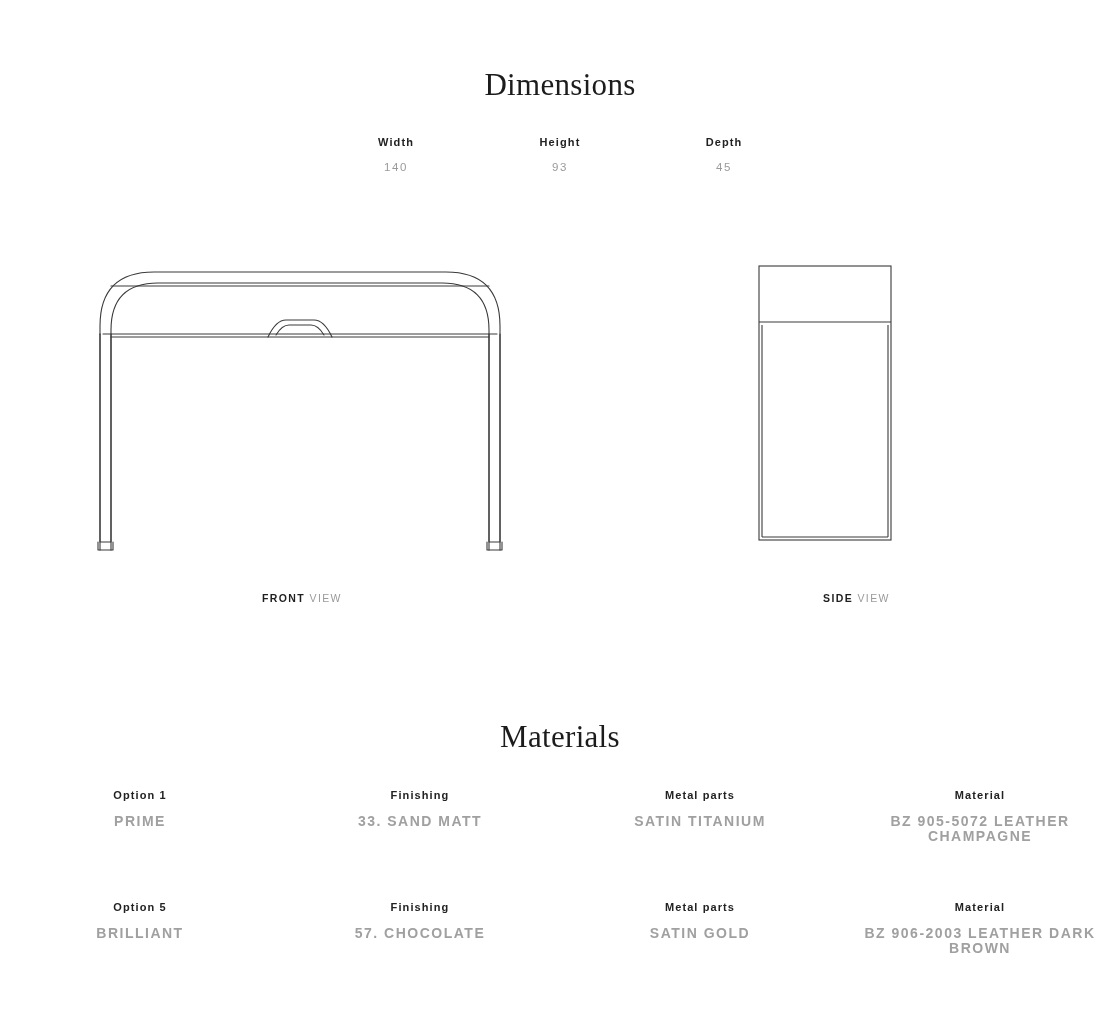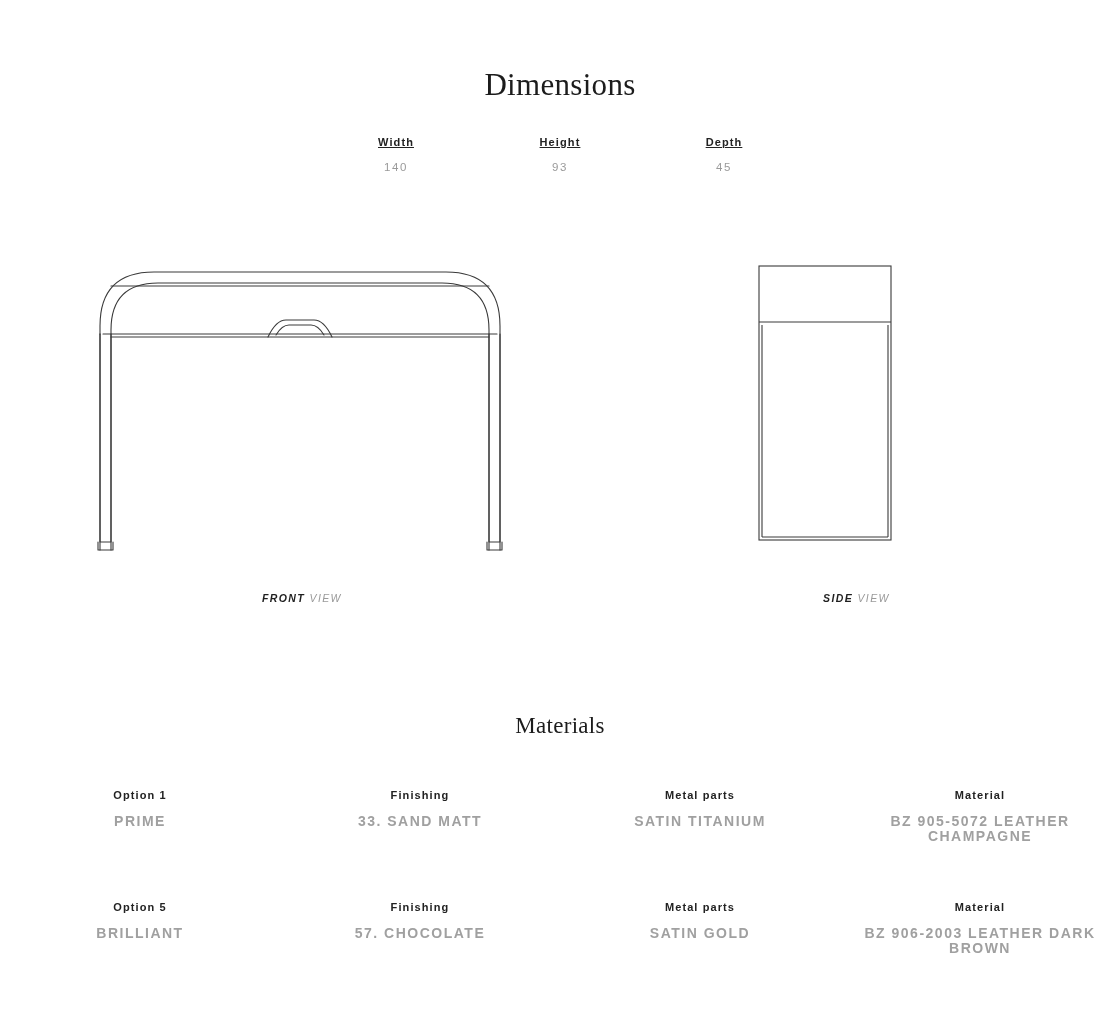--- a/index.html
+++ b/index.html
@@ -35,42 +35,41 @@
     top: 46px;
     left: 0;
     width: 1120px;
     font-size: 31px;
   }
   #materials-title {
     position: absolute;
     top: 698px;
     left: 0;
     width: 1120px;
-    font-size: 23px;
+    font-size: 31px;
   }
 
   
   .dim-row {
     position: absolute;
     top: 136px;
     left: 0;
     width: 1120px;
     display: flex;
     justify-content: center;
   }
   .dim-item {
     width: 164px;
     text-align: center;
   }
   .dim-label {
     font-size: 11px;
     font-weight: bold;
     letter-spacing: 1.1px;
     color: #222222;
-    text-decoration: underline;
   }
   .dim-value {
     margin-top: 13px;
     font-size: 11.5px;
     letter-spacing: 1.6px;
     color: #9a9a9a;
   }
 
   
   .drawing-area {
@@ -89,21 +88,20 @@
     position: absolute;
     left: 735px;
     top: 16px;
   }
 
   .view-caption {
     position: absolute;
     font-size: 10.5px;
     letter-spacing: 1.4px;
     top: 592px;
-    font-style: italic;
   }
   .view-caption .strong {
     font-weight: bold;
     color: #1f1f1f;
   }
   .view-caption .light {
     color: #9a9a9a;
   }
   #front-view-caption { left: 262px; }
   #side-view-caption  { left: 795px; margin-left: 28px; }

